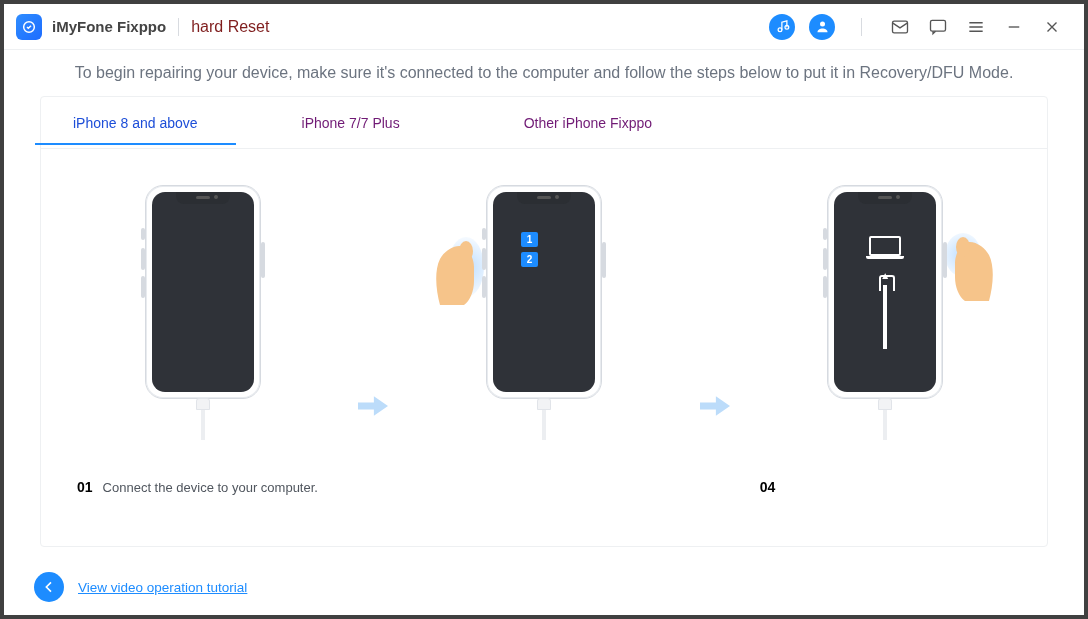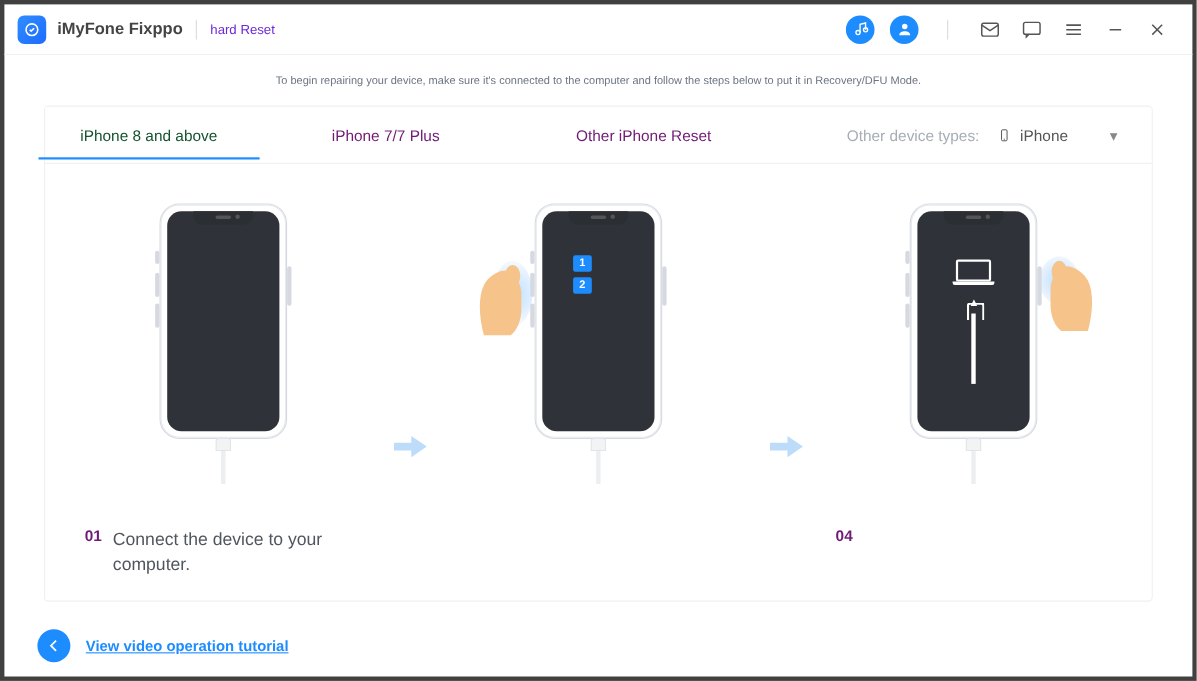--- a/index.html
+++ b/index.html
@@ -3,30 +3,30 @@
 <meta charset="utf-8">
 <style>
   * { box-sizing: border-box; margin: 0; padding: 0; font-family: -apple-system, "Segoe UI", Arial, sans-serif; }
   html, body { width: 1088px; height: 619px; background: #fff; }
   .window { width: 1088px; height: 619px; display: flex; flex-direction: column; border: 4px solid #404040; }
   .titlebar { height: 46px; display: flex; align-items: center; padding: 0 20px 0 12px; border-bottom: 1px solid #eef0f2; }
   .app-logo { width: 26px; height: 26px; border-radius: 6px; background: linear-gradient(135deg,#2f8dff,#1d6cff); display: flex; align-items: center; justify-content: center; }
   .app-logo svg { width: 16px; height: 16px; }
   .app-name { font-size: 15px; font-weight: 600; color: #444; margin-left: 10px; }
   .vbar { width: 1px; height: 18px; background: #d8dbe0; margin: 0 12px; }
-  .breadcrumb { font-size: 12px; color: #6d28d9; }
+  .breadcrumb { font-size: 16px; color: #7f1d1d; }
   .titlebar-right { margin-left: auto; display: flex; align-items: center; gap: 14px; }
   .titlebar-right .grp { display: flex; align-items: center; gap: 14px; }
   .tb-icon { width: 24px; height: 24px; display: flex; align-items: center; justify-content: center; color: #555; }
   .blue-circle { width: 26px; height: 26px; border-radius: 50%; background: #1d8cff; display: flex; align-items: center; justify-content: center; color: #fff; }
-  .subhead { height: 46px; display: flex; align-items: center; justify-content: center; font-size: 10px; color: #6c7480; }
+  .subhead { height: 46px; display: flex; align-items: center; justify-content: center; font-size: 16px; color: #6c7480; }
   .content-card { margin: 0 36px 12px; border: 1px solid #eef0f2; border-radius: 4px; flex: 1; display: flex; flex-direction: column; }
   .tabbar { display: flex; align-items: center; height: 52px; padding: 0 24px; border-bottom: 1px solid #eef0f2; font-size: 14px; }
   .tab { color: #701a75; padding: 0 8px; cursor: pointer; }
-  .tab.active { color: #14532d; position: relative; }
+  .tab.active { color: #1d4ed8; position: relative; }
   .spaceA { width: 88px; } .spaceB { width: 108px; }
   .device-selector { margin-left: auto; display: flex; align-items: center; gap: 10px; color: #a7adb6; font-size: 14px; }
   .device-select { display: flex; align-items: center; gap: 8px; border: 1px solid transparent; padding: 2px 6px; color: #555; cursor: pointer; }
   .chev { color: #888; }
   .steps { flex: 1; display: flex; align-items: flex-start; justify-content: center; gap: 24px; padding: 36px 30px 10px; }
   .step { width: 270px; display: flex; flex-direction: column; align-items: center; }
   .phonebox { width: 160px; height: 260px; position: relative; display: flex; justify-content: center; }
   .phone-frame { width: 116px; height: 214px; border-radius: 18px; background: #fff; border: 1px solid #d6dae0; box-shadow: 0 0 0 1px #e8ebef inset; position: relative; }
   .phone-screen { position: absolute; inset: 6px; border-radius: 13px; background: #2f3238; }
   .notch { position: absolute; top: 6px; left: 50%; transform: translateX(-50%); width: 54px; height: 12px; border-radius: 0 0 8px 8px; background: #2b2e33; border-top: 0; }
@@ -46,28 +46,28 @@
   .b1 { left:34px; top:46px; } .b2 { left:34px; top:66px; }
   .itunes-screen { position:absolute; inset:6px; display:flex; flex-direction:column; align-items:center; justify-content:center; }
   .laptop { width:32px; height:20px; border:2px solid #fff; border-radius:2px; position:relative; }
   .laptop::after { content:""; position:absolute; left:-5px; right:-5px; bottom:-5px; height:3px; background:#fff; border-radius:0 0 2px 2px; }
   .uparrow { margin-top:14px; color:#fff; font-size:10px; }
   .lightning { width:4px; height:64px; background:#fff; margin-top:4px; position:relative; }
   .lightning::before { content:""; position:absolute; top:-10px; left:-4px; width:12px; height:14px; border:2px solid #fff; border-radius:3px 3px 0 0; border-bottom:none; }
   .arrow-sep { align-self: center; margin-top: 90px; width: 30px; height: 30px; display:flex; align-items:center; justify-content:center; color:#9cc7f5; }
   .arrow-sep svg { width: 34px; height: 22px; }
   .step-text { display:flex; gap:10px; margin-top:34px; width: 100%; padding: 0 6px; }
-  .step-num { color:#701a75; font-weight:600; font-size:14px; flex-shrink:0; }
-  .step-desc { color:#50565e; font-size:16px; line-height:1.45; }
+  .step-num { color:#000000; font-weight:600; font-size:14px; flex-shrink:0; }
+  .step-desc { color:#50565e; font-size:13px; line-height:1.45; }
   .press-glow { position:absolute; border-radius:50%; background:radial-gradient(circle,#3a9bff55,#3a9bff00); }
   .glow-left { width:36px; height:60px; left:-16px; top:52px; }
   .glow-right { width:36px; height:44px; right:-16px; top:48px; }
   .footer { height: 56px; display:flex; align-items:center; padding: 0 30px; font-size: 13.5px; }
   .back-btn { width:30px; height:30px; border-radius:50%; background:#1d8cff; display:flex; align-items:center; justify-content:center; color:#fff; cursor:pointer; }
-  .link { color:#1d8cff; text-decoration:underline; cursor:pointer; margin-left:14px;font-weight:bold; }
+  .link { color:#1d8cff; text-decoration:underline; cursor:pointer; margin-left:14px; }
   .footer-right { margin-left:auto; color:#6c7480; }
   .footer-right .link { margin-left: 2px; margin-right: 2px; }
   .tab-underline { position:absolute; bottom:-14px; left:-30px; right:-30px; height:2px; background:#1d8cff; }
   .relwrap { position:relative; }
 </style>
 </head>
 <body>
 
 <div class="window">
   <div class="titlebar">
@@ -133,32 +133,21 @@
 
   <div class="content-card">
     <div class="tabbar">
       <div class="tab active relwrap">
         <span>iPhone 8 and above</span>
         <div class="tab-underline"></div>
       </div>
       <div class="spaceA"></div>
       <div class="tab">iPhone 7/7 Plus</div>
       <div class="spaceB"></div>
-      <div class="tab">Other iPhone Reset</div>
-      <div class="device-selector">
-        <span>Other device types:</span>
-        <div class="device-select">
-          <svg width="12" height="16" viewBox="0 0 24 24" fill="none" stroke="#555" stroke-width="1.8">
-              <rect x="7" y="2" width="10" height="20" rx="2"></rect>
-              <path d="M11 19h2"></path>
-            </svg>
-          <span>iPhone</span>
-          <span class="chev" style="margin-left:30px">▾</span>
-        </div>
-      </div>
+      <div class="tab">Other iPhone Fixppo</div>
     </div>
 
     <div class="steps">
 
       <div class="step">
         <div class="phonebox">
           <div class="phone-frame">
             <div class="phone-screen"></div>
             <div class="notch"></div>
             <div class="side-btn btn-power"></div>

